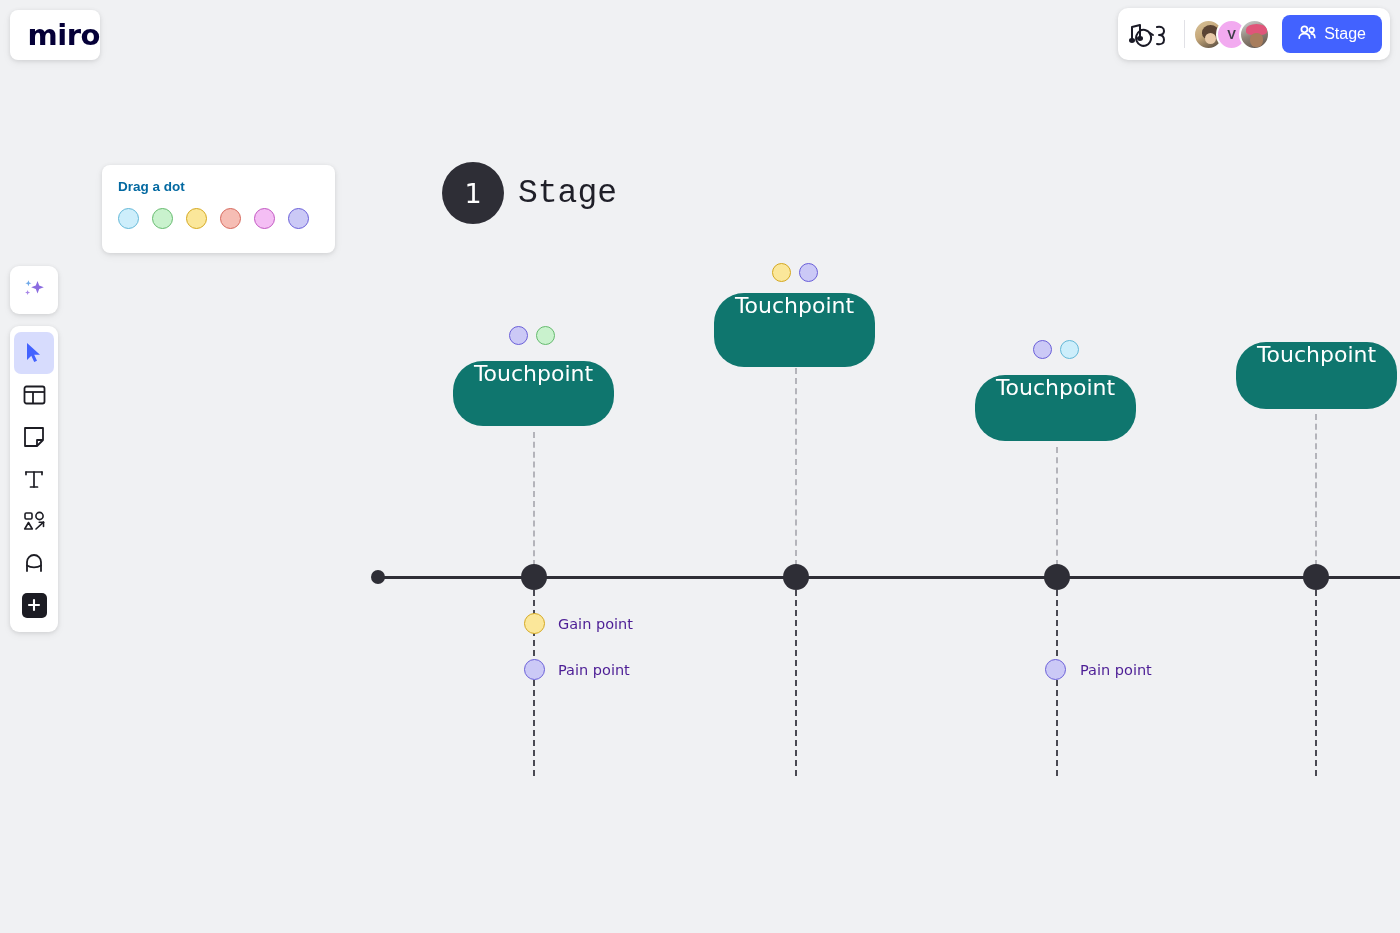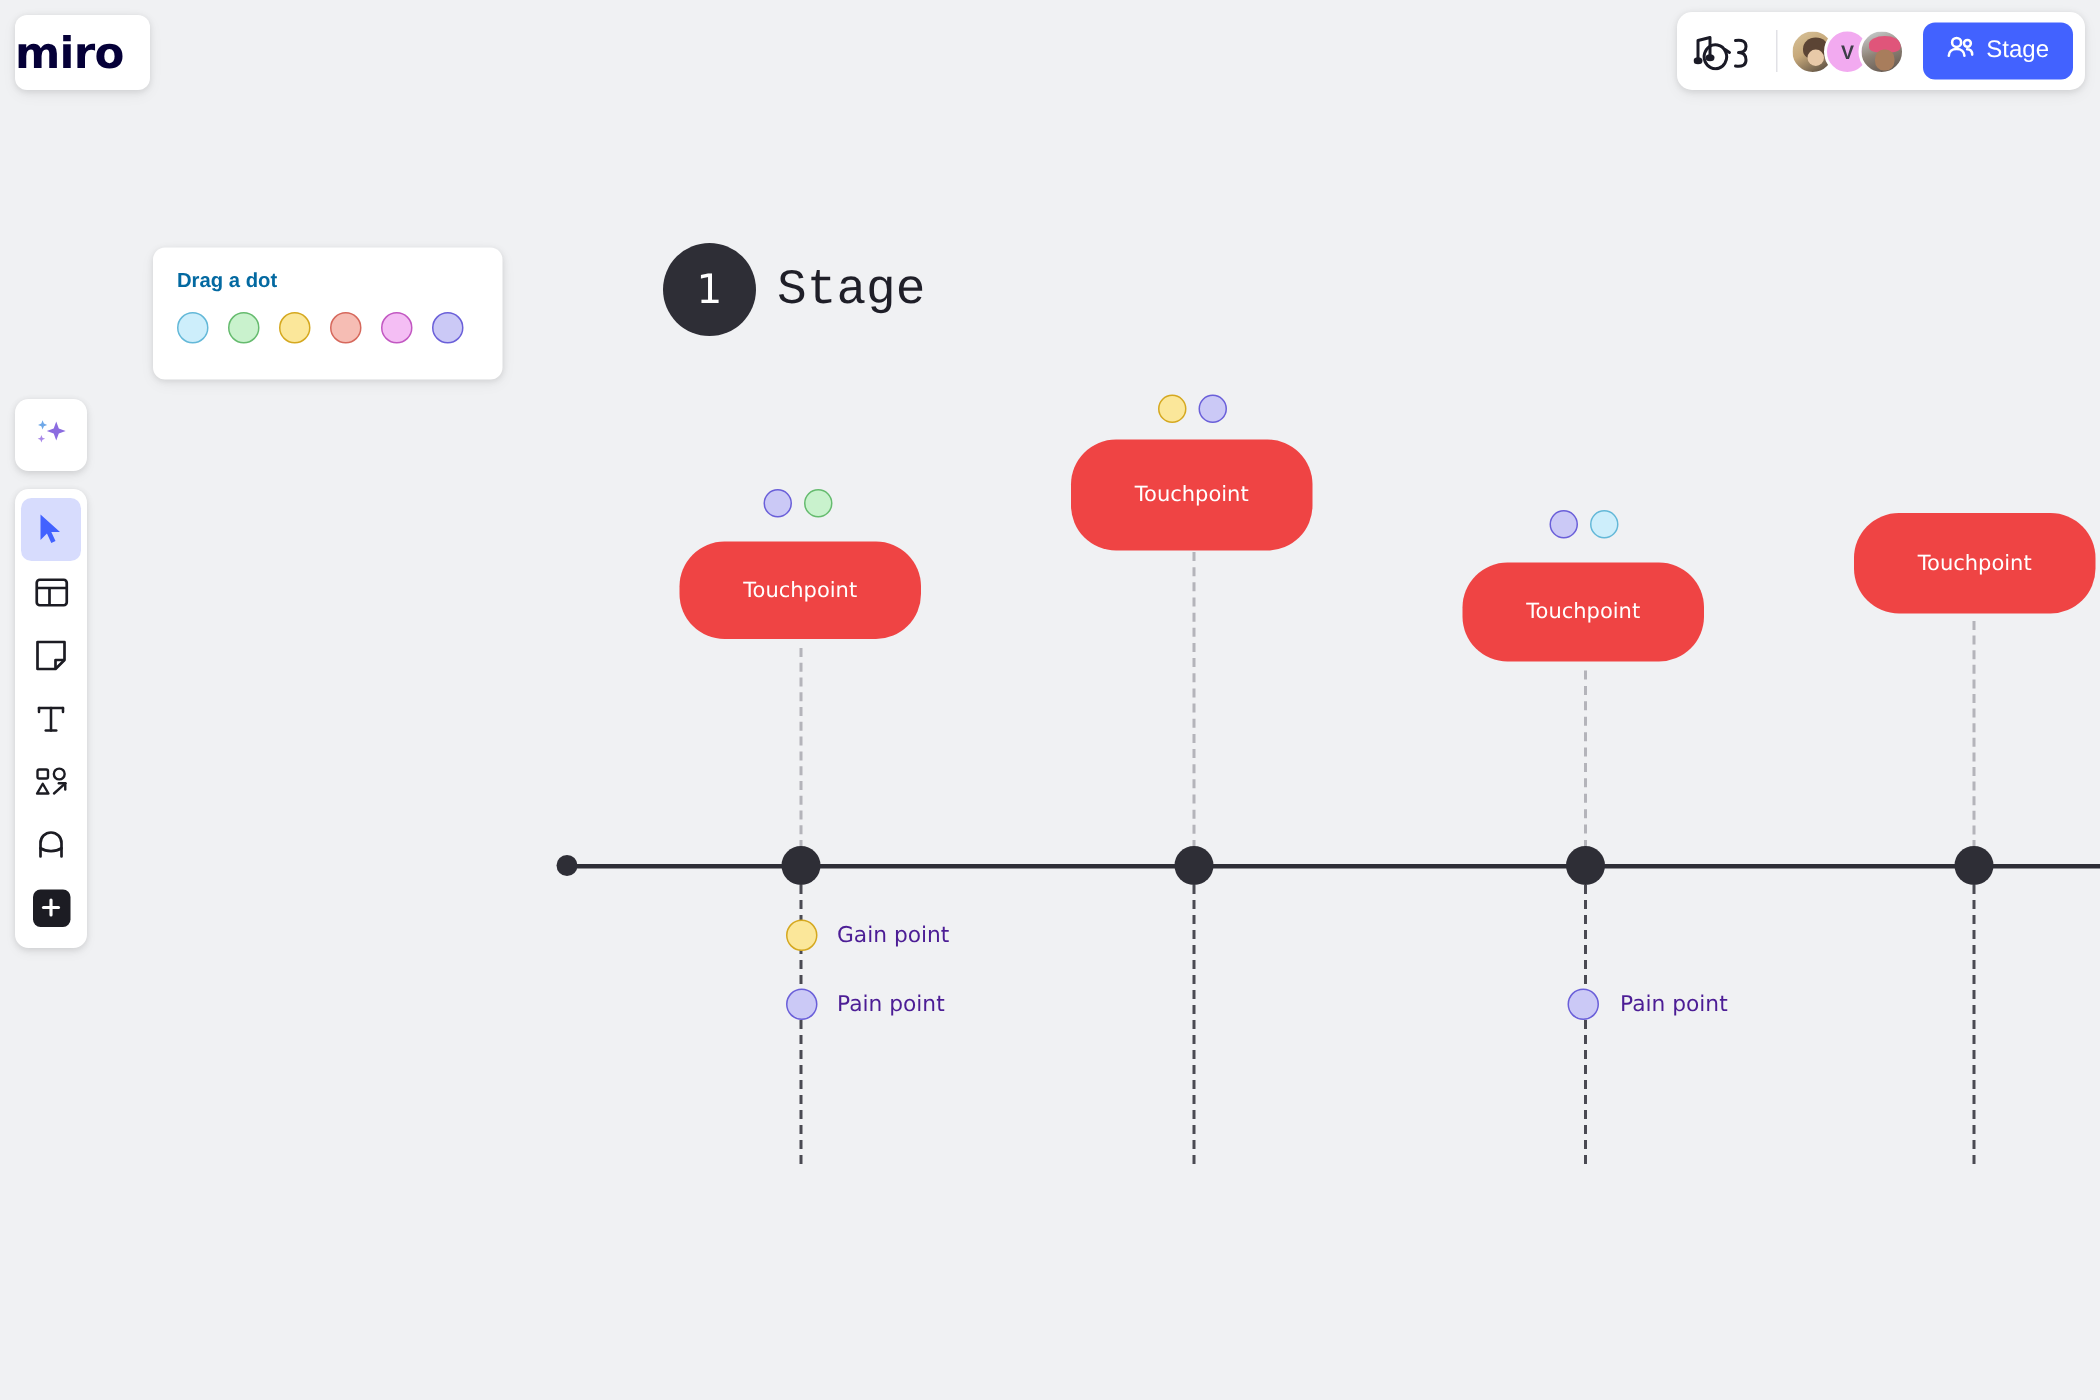--- a/index.html
+++ b/index.html
@@ -10,21 +10,21 @@
     overflow: hidden;
   }
   #board { position: relative; width: 1400px; height: 933px; }
 
   
   .logo-card {
     position: absolute; left: 10px; top: 10px;
     width: 90px; height: 50px;
     background: #fff; border-radius: 8px;
     box-shadow: 0 1px 4px rgba(0,0,0,.10), 0 3px 10px rgba(0,0,0,.05);
-    display: flex; align-items: center; justify-content: flex-start;
+    display: flex; align-items: center; justify-content: flex-end;
   }
   .logo-text {
     font-family: "DejaVu Sans", sans-serif;
     font-size: 29px; font-weight: 700; color: #050038;
     letter-spacing: -0.5px;
   }
 
   
   .header-right {
     position: absolute; right: 10px; top: 8px; height: 52px;
@@ -122,24 +122,24 @@
     display: flex; align-items: center; justify-content: center;
     font-size: 27px; font-family: "DejaVu Sans", sans-serif;
   }
   .stage-label {
     font-family: Liberation Mono, monospace;
     font-size: 33px; color: #1f1f28; font-weight: 400;
   }
 
   .tp-card {
     position: absolute;
-    background: #ef4444; color: #fff;
+    background: #0f766e; color: #fff;
     border-radius: 30px;
-    display: flex; align-items: center; justify-content: center;
-    font-size: 14px; font-family: "DejaVu Sans", sans-serif;
+    display: flex; align-items: flex-start; justify-content: center;
+    font-size: 22px; font-family: "DejaVu Sans", sans-serif;
     cursor: pointer;
   }
   .tp-dots {
     position: absolute; display: flex; gap: 8px;
   }
   .tp-dot {
     width: 19px; height: 19px; border-radius: 50%;
     border-width: 1.6px; border-style: solid;
   }
 

